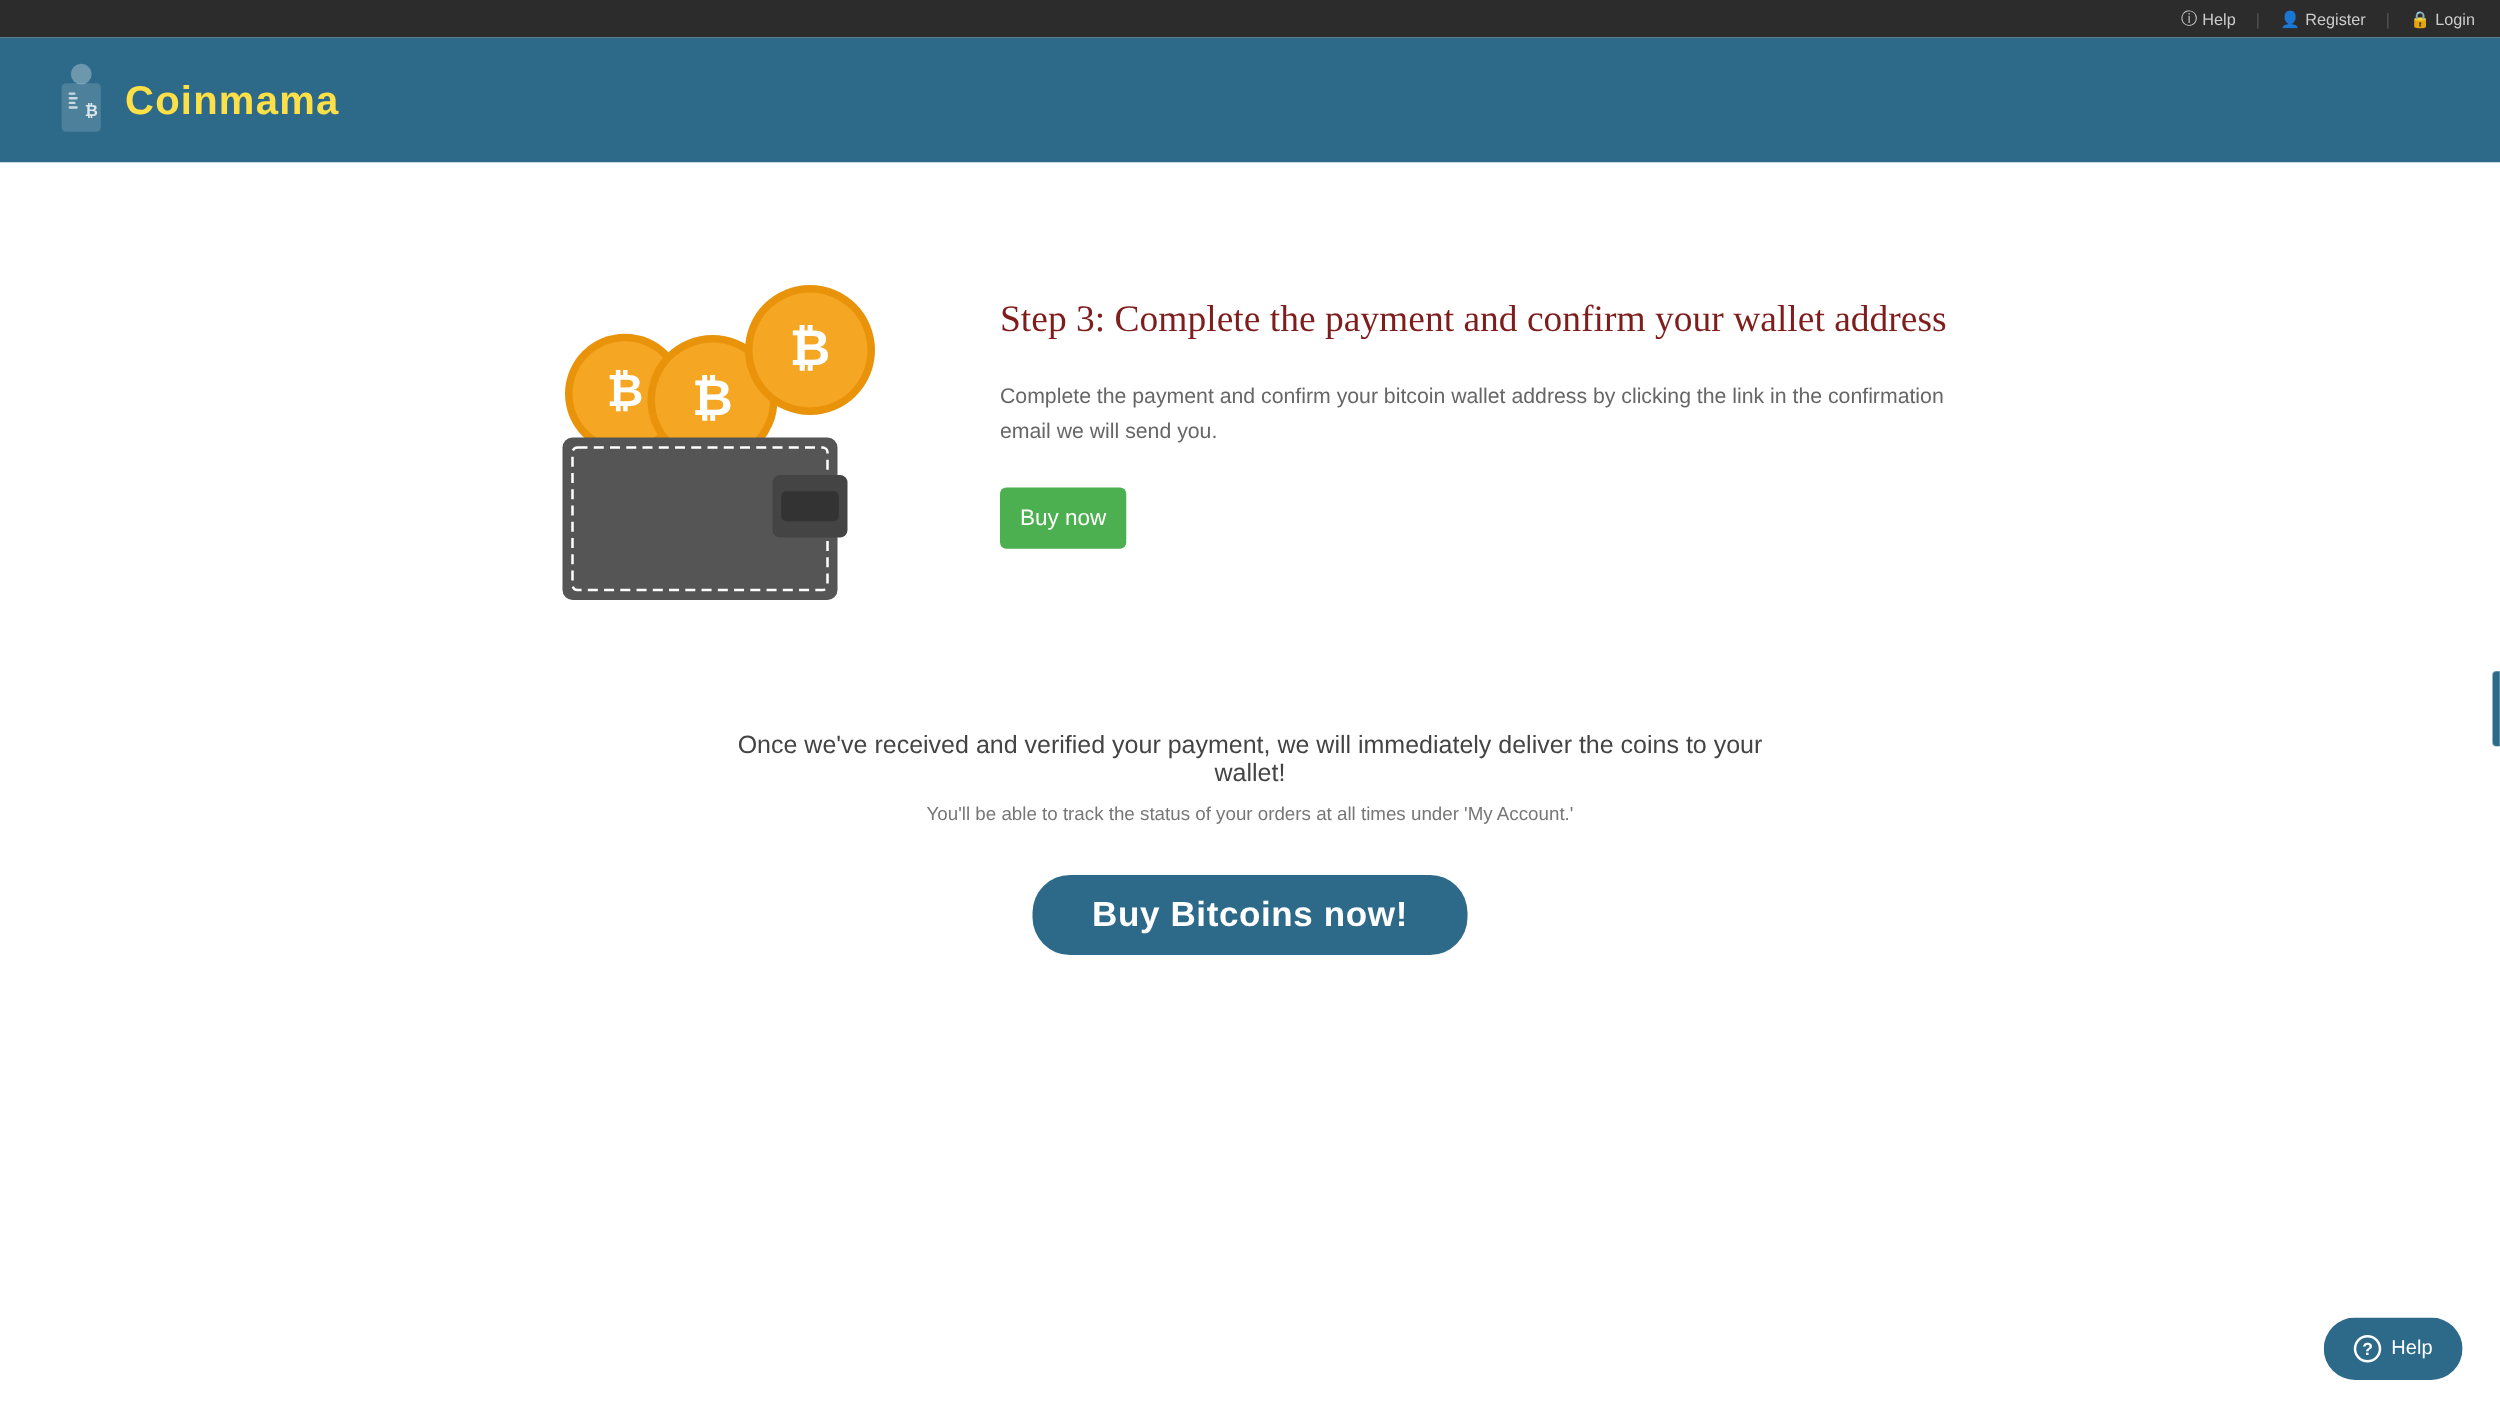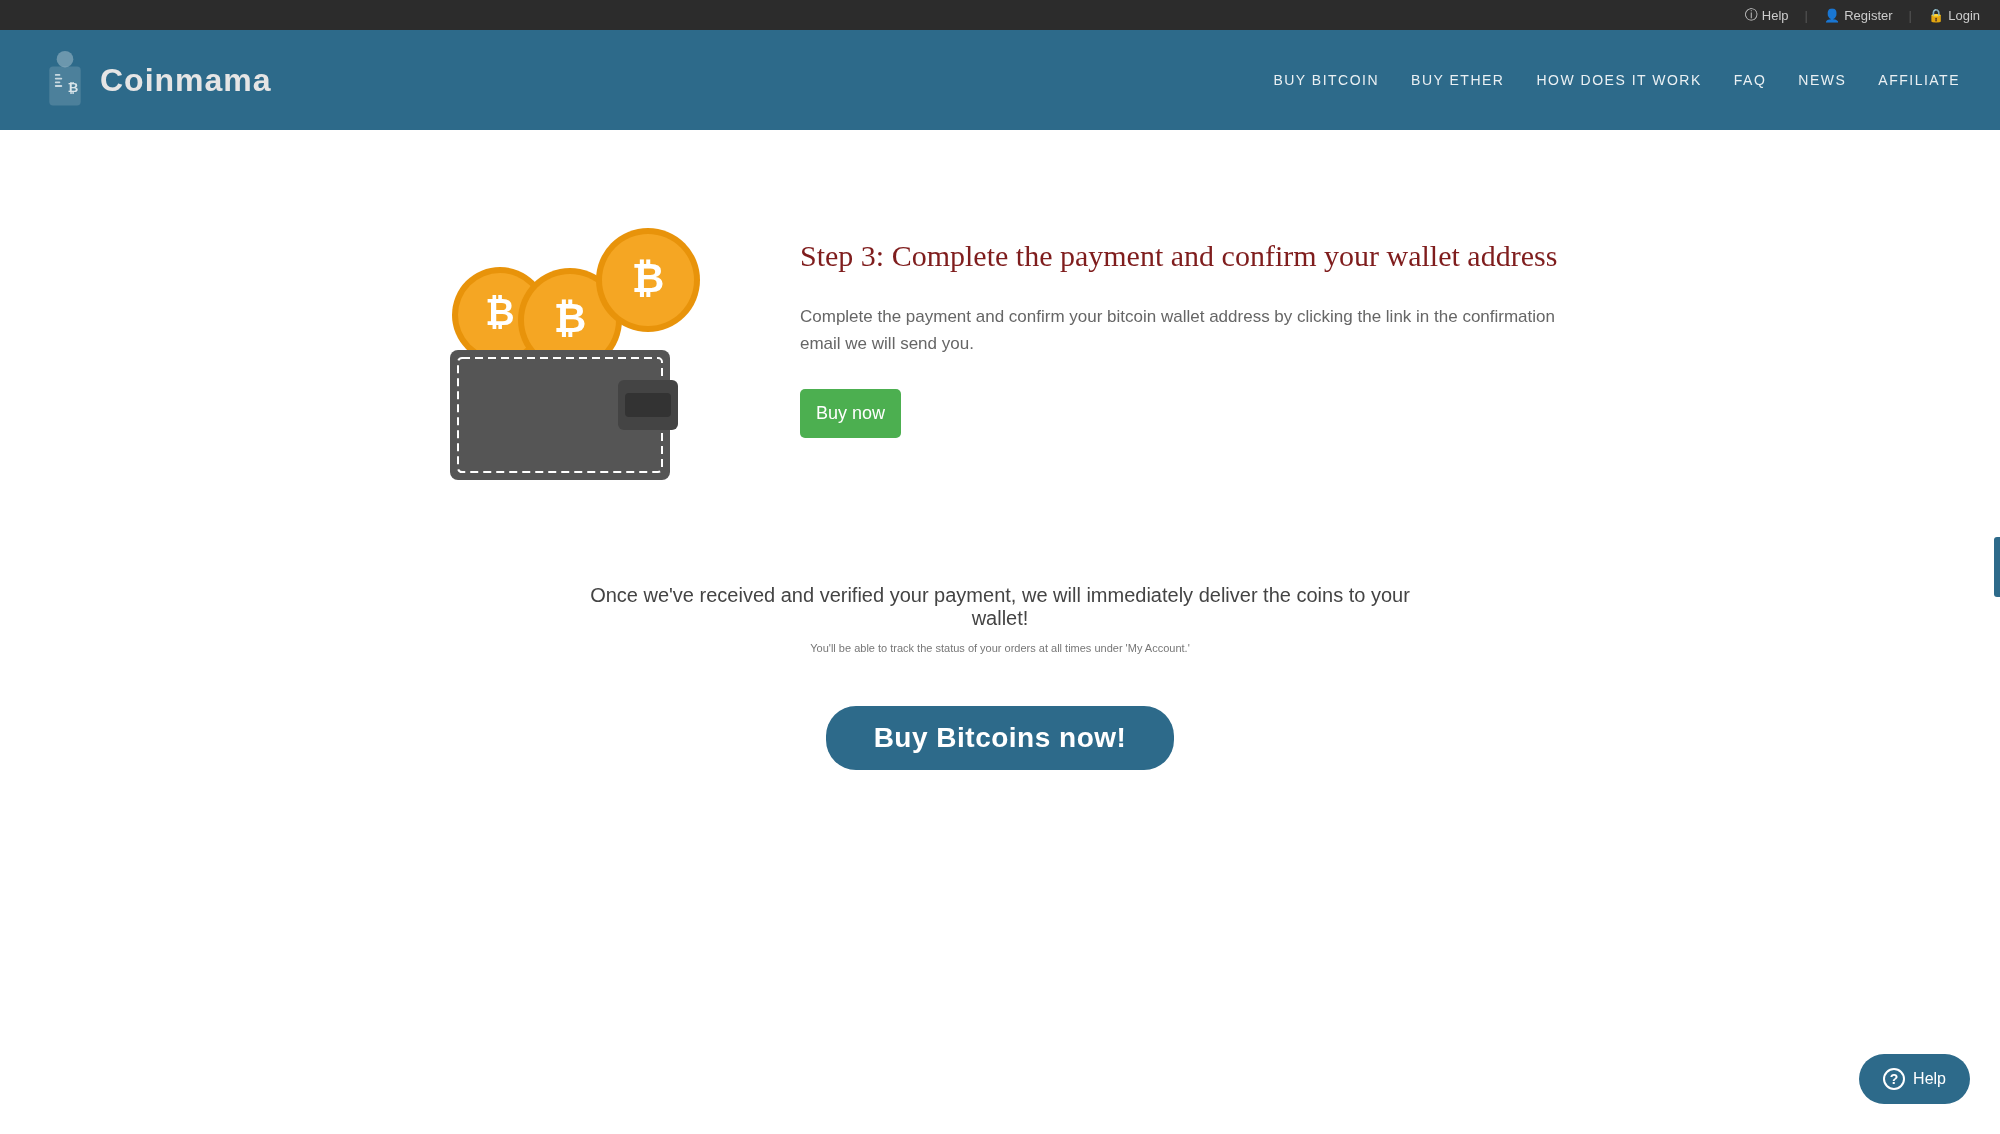--- a/index.html
+++ b/index.html
@@ -99,23 +99,23 @@
       max-width: 900px;
       margin: 0 auto;
     }
     .delivery-text {
       font-size: 20px;
       color: #444;
       font-weight: 500;
       margin-bottom: 12px;
     }
     .track-text {
-      font-size: 11px;
+      font-size: 15px;
       color: #777;
-      margin-bottom: 52px;
+      margin-bottom: 40px;
     }
 
     
     .step-info h2 {
       font-size: 30px;
       color: #7f1d1d;
       font-weight: 300;
       line-height: 1.3;
       margin-bottom: 28px;
       font-family: Liberation Serif, serif;
@@ -209,33 +209,25 @@
       <rect x="8" y="18" width="34" height="42" rx="4" fill="rgba(255,255,255,0.15)"></rect>
       <circle cx="25" cy="10" r="9" fill="rgba(255,255,255,0.3)"></circle>
 
       <rect x="14" y="26" width="6" height="2" rx="1" fill="white" opacity="0.7"></rect>
       <rect x="14" y="30" width="8" height="2" rx="1" fill="white" opacity="0.7"></rect>
       <rect x="14" y="34" width="6" height="2" rx="1" fill="white" opacity="0.7"></rect>
       <rect x="14" y="38" width="8" height="2" rx="1" fill="white" opacity="0.7"></rect>
       <text x="28" y="46" fill="white" font-size="14" font-weight="bold" opacity="0.8">₿</text>
     </svg>
     <div>
-      <span class="logo-text" style="color:#e5e5e5;">
+      <span class="logo-text" style="color:#fde047;">
         <span>Coin</span><span style="font-weight:700;">mama</span>
       </span>
     </div>
   </div>
-  <nav>
-    <a>BUY BITCOIN</a>
-    <a>BUY ETHER</a>
-    <a>HOW DOES IT WORK</a>
-    <a>FAQ</a>
-    <a>NEWS</a>
-    <a>AFFILIATE</a>
-  </nav>
 </header>
 
 <main class="main-content">
 
   <div class="step-section">
 
     <div class="wallet-illustration">
       <svg viewBox="0 0 320 290" xmlns="http://www.w3.org/2000/svg">
 
         <circle cx="100" cy="125" r="48" fill="#e8930a"></circle>

